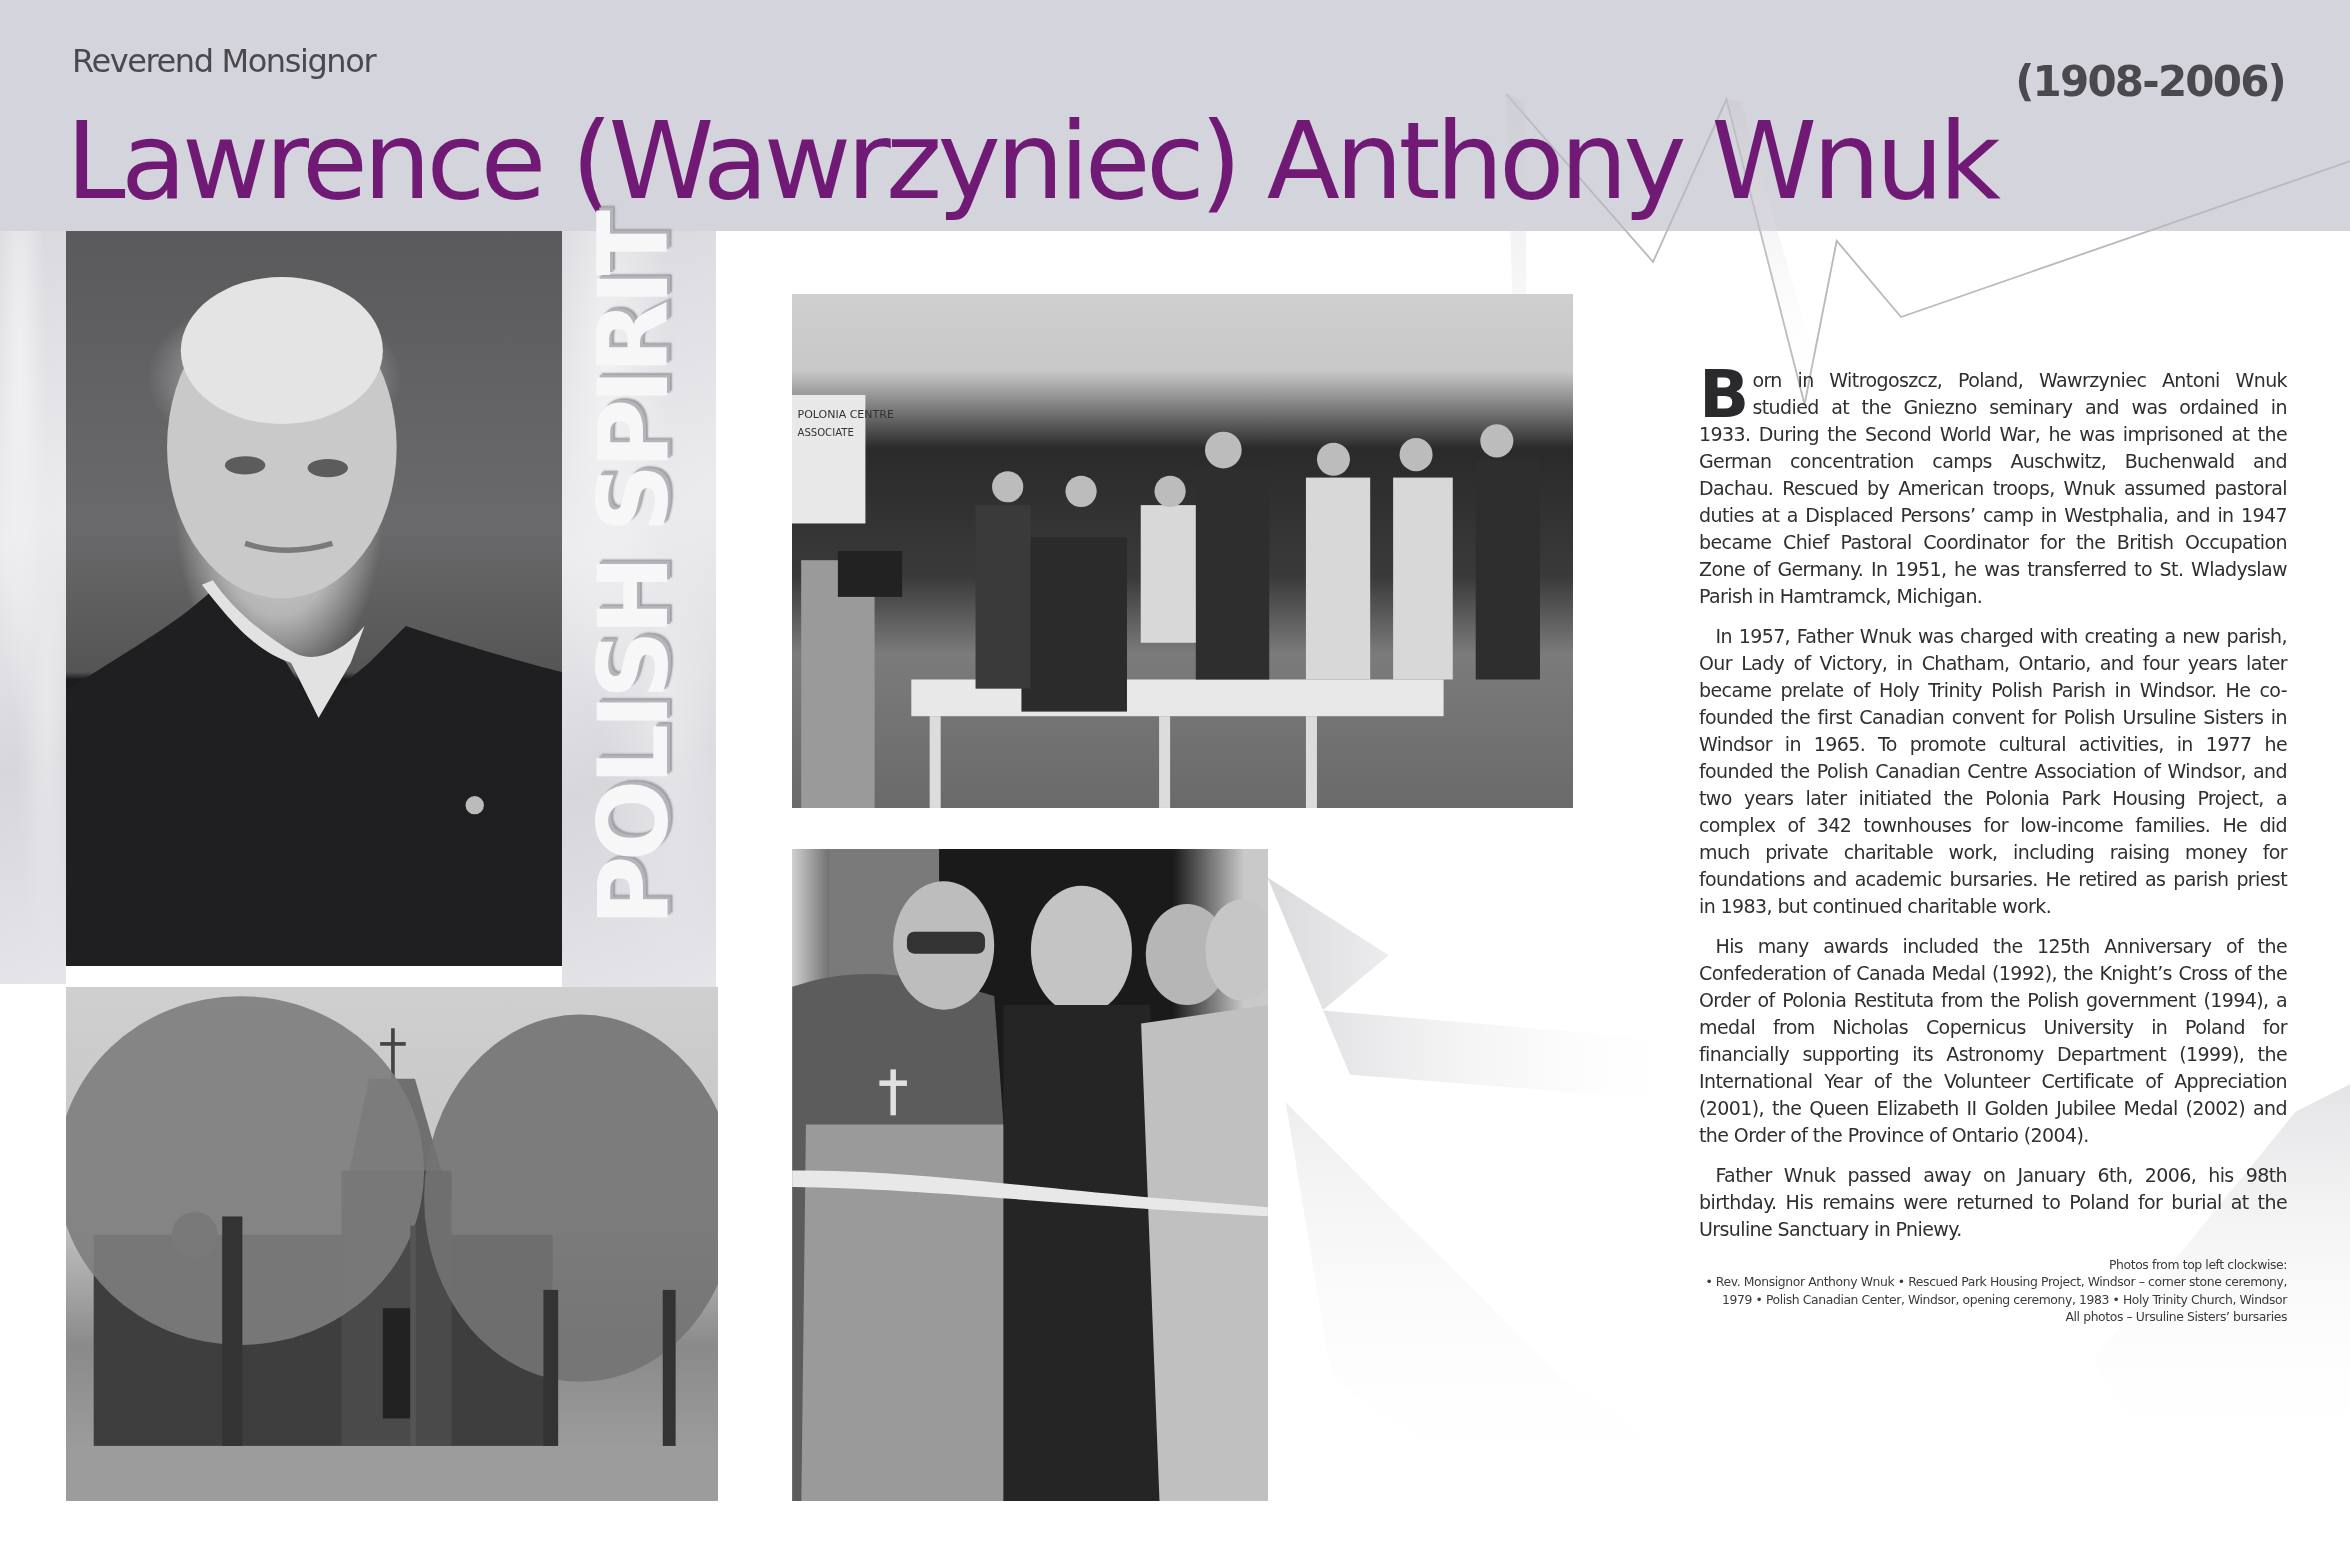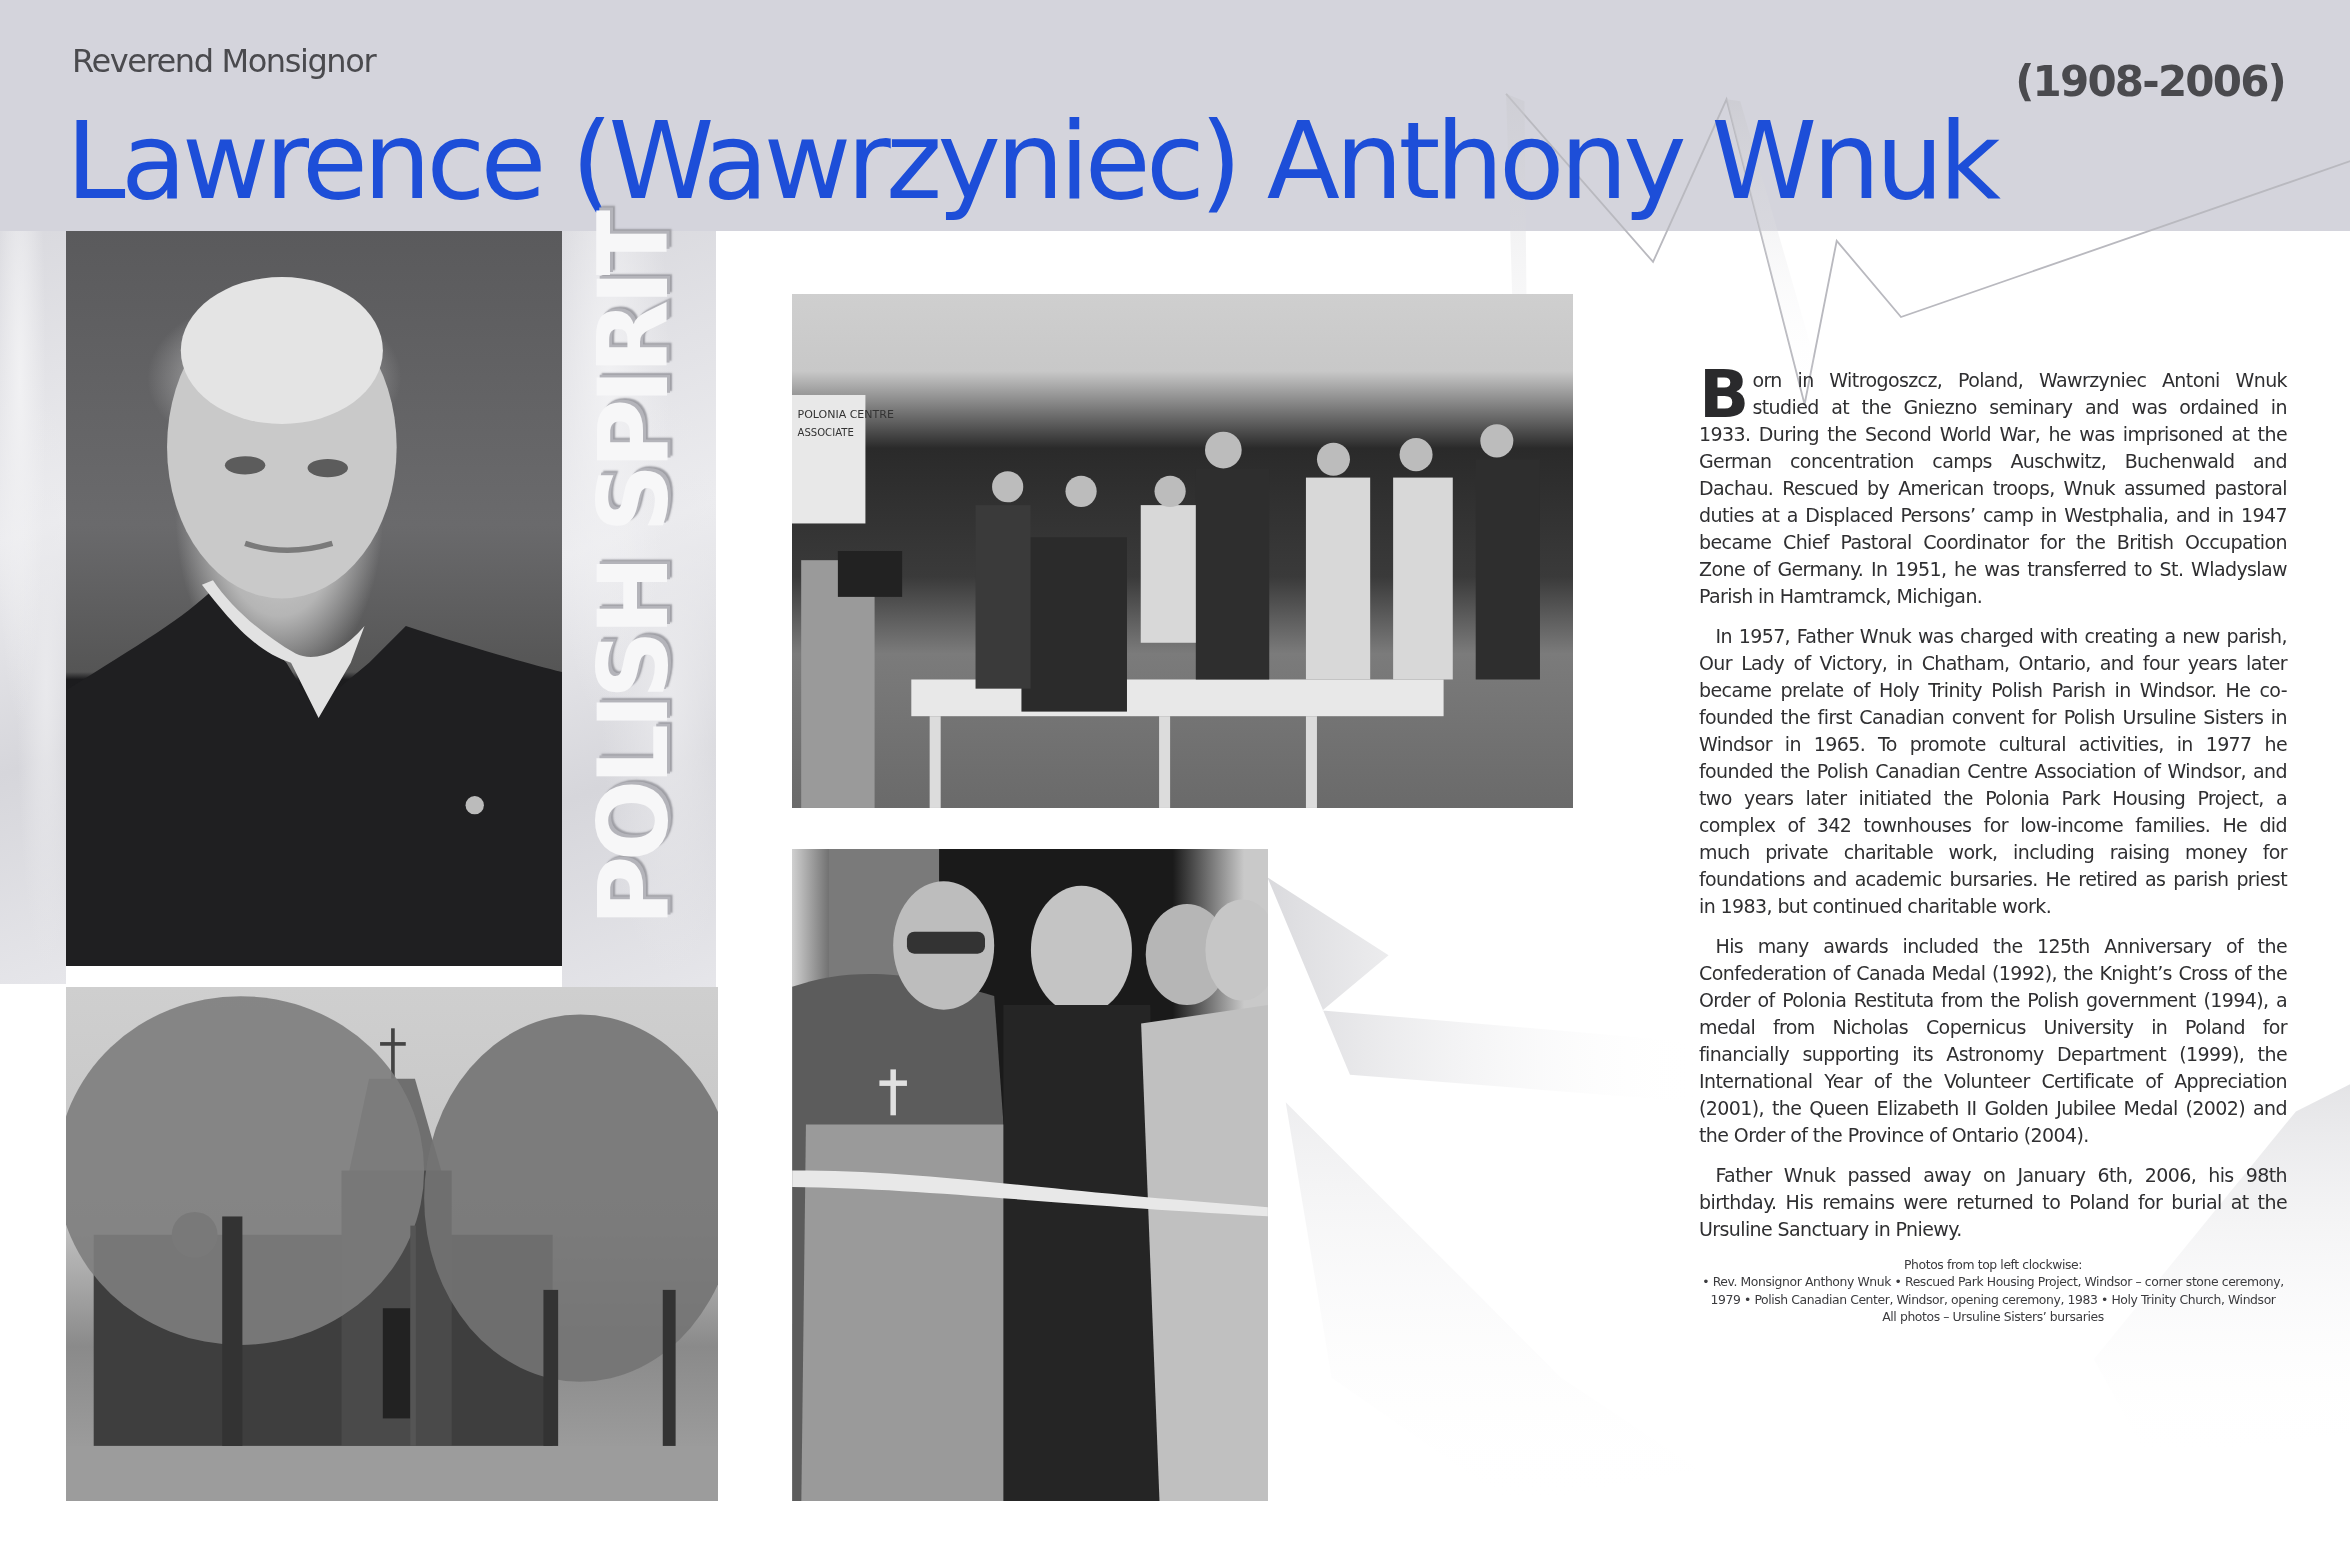--- a/index.html
+++ b/index.html
@@ -14,21 +14,21 @@
     background: #d4d4dc;
   }
   .bg-shapes { position: absolute; left: 0; top: 0; width: 2351px; height: 1568px; pointer-events: none; }
   .subtitle {
     position: absolute; left: 72px; top: 42px;
     font-size: 32px; color: #4a4a4e; letter-spacing: -1.4px;
     font-family: "DejaVu Sans", sans-serif;
   }
   .main-title {
     position: absolute; left: 66px; top: 103px;
-    font-size: 107px; color: #1d4ed8; letter-spacing: -4.6px; white-space: nowrap;
+    font-size: 107px; color: #701a75; letter-spacing: -4.6px; white-space: nowrap;
     font-family: "DejaVu Sans", sans-serif; line-height: 1.1;
   }
   .dates {
     position: absolute; right: 66px; top: 57px;
     font-size: 42px; font-weight: bold; color: #4a4a4e; letter-spacing: -1.8px;
     font-family: "DejaVu Sans", sans-serif;
     margin-left: 7px;
   }
   .photo {
     position: absolute; overflow: hidden; text-align: right;
@@ -52,21 +52,21 @@
     font-family: "DejaVu Sans", sans-serif; font-size: 19px; line-height: 27px;
     color: #2f2f31; text-align: justify; letter-spacing: -0.6px;
   }
   .text-column p { margin: 0 0 13px 0; text-indent: 16.5px; }
   .text-column p.first { text-indent: 0; }
   .dropcap {
     float: left; font-size: 66px; line-height: 51px; font-weight: bold;
     margin: 1.8px 3.7px 0 0; color: #2a2a2c;
   }
   .captions {
-    font-size: 12.4px; line-height: 17.4px; color: #3b3b3e; letter-spacing: -0.4px; text-align: center;
+    font-size: 12.4px; line-height: 17.4px; color: #3b3b3e; letter-spacing: -0.4px; text-align: right;
     margin-top: 3.7px;
   }
   .captions div { white-space: nowrap; }
 </style>
 </head>
 <body>
 
 <div class="header-band"></div>
 
 <svg class="bg-shapes" viewBox="0 0 2560 1707">

